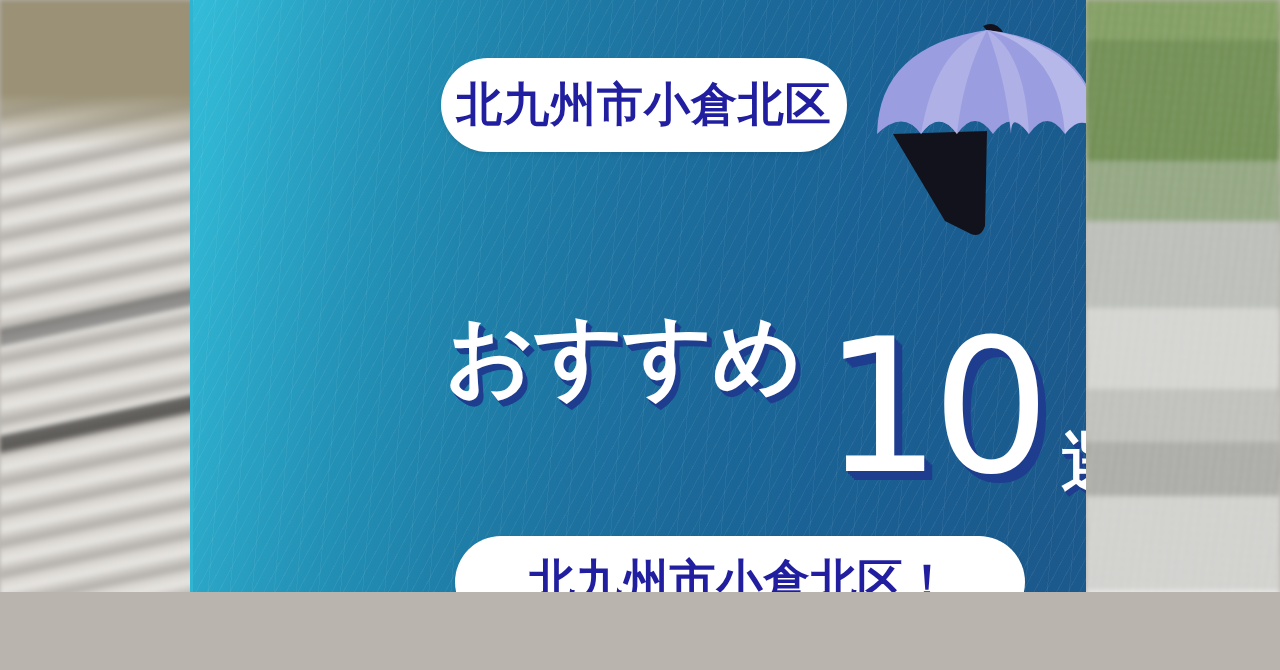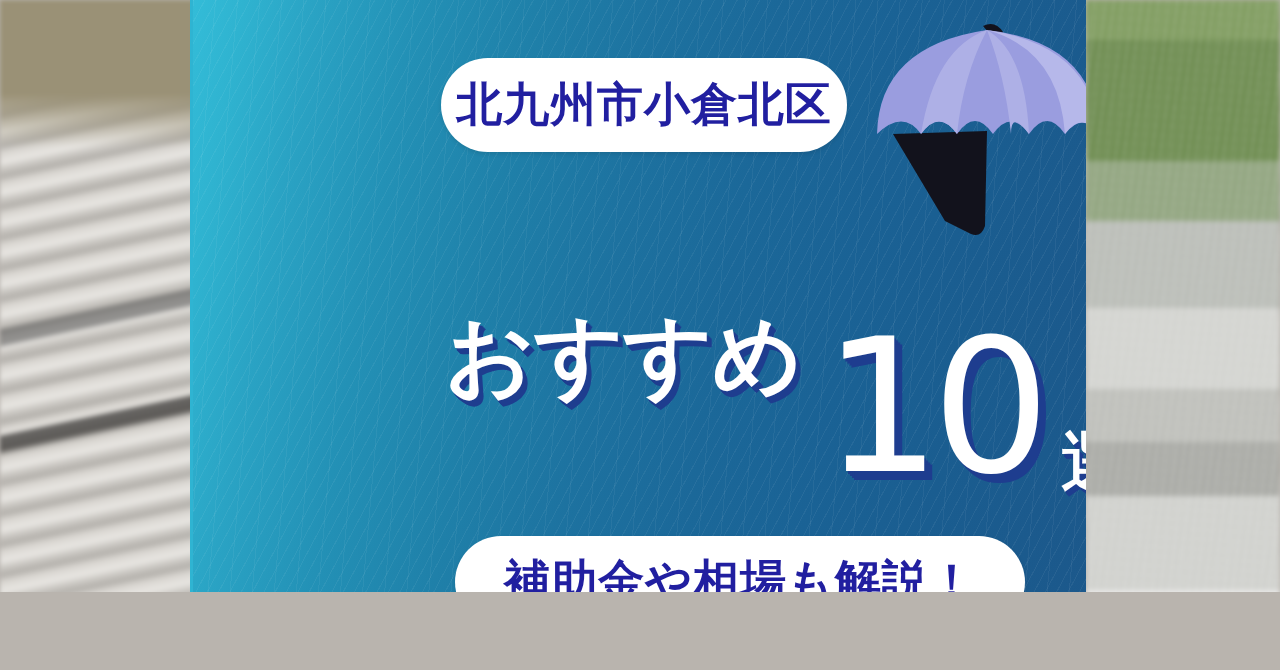--- a/index.html
+++ b/index.html
@@ -153,16 +153,16 @@
     <div class="badge badge-top">
       <span>北九州市小倉北区</span>
     </div>
 
     <div class="hl hl-sub1">おすすめ</div>
 
     <div class="bignum">10</div>
     <div class="sen">選</div>
 
     <div class="badge badge-bottom">
-      <span>補助金や相場も解説！</span>
+      <span>北九州市小倉北区！</span>
     </div>
   </div>
 </div>
 
 </body></html>

